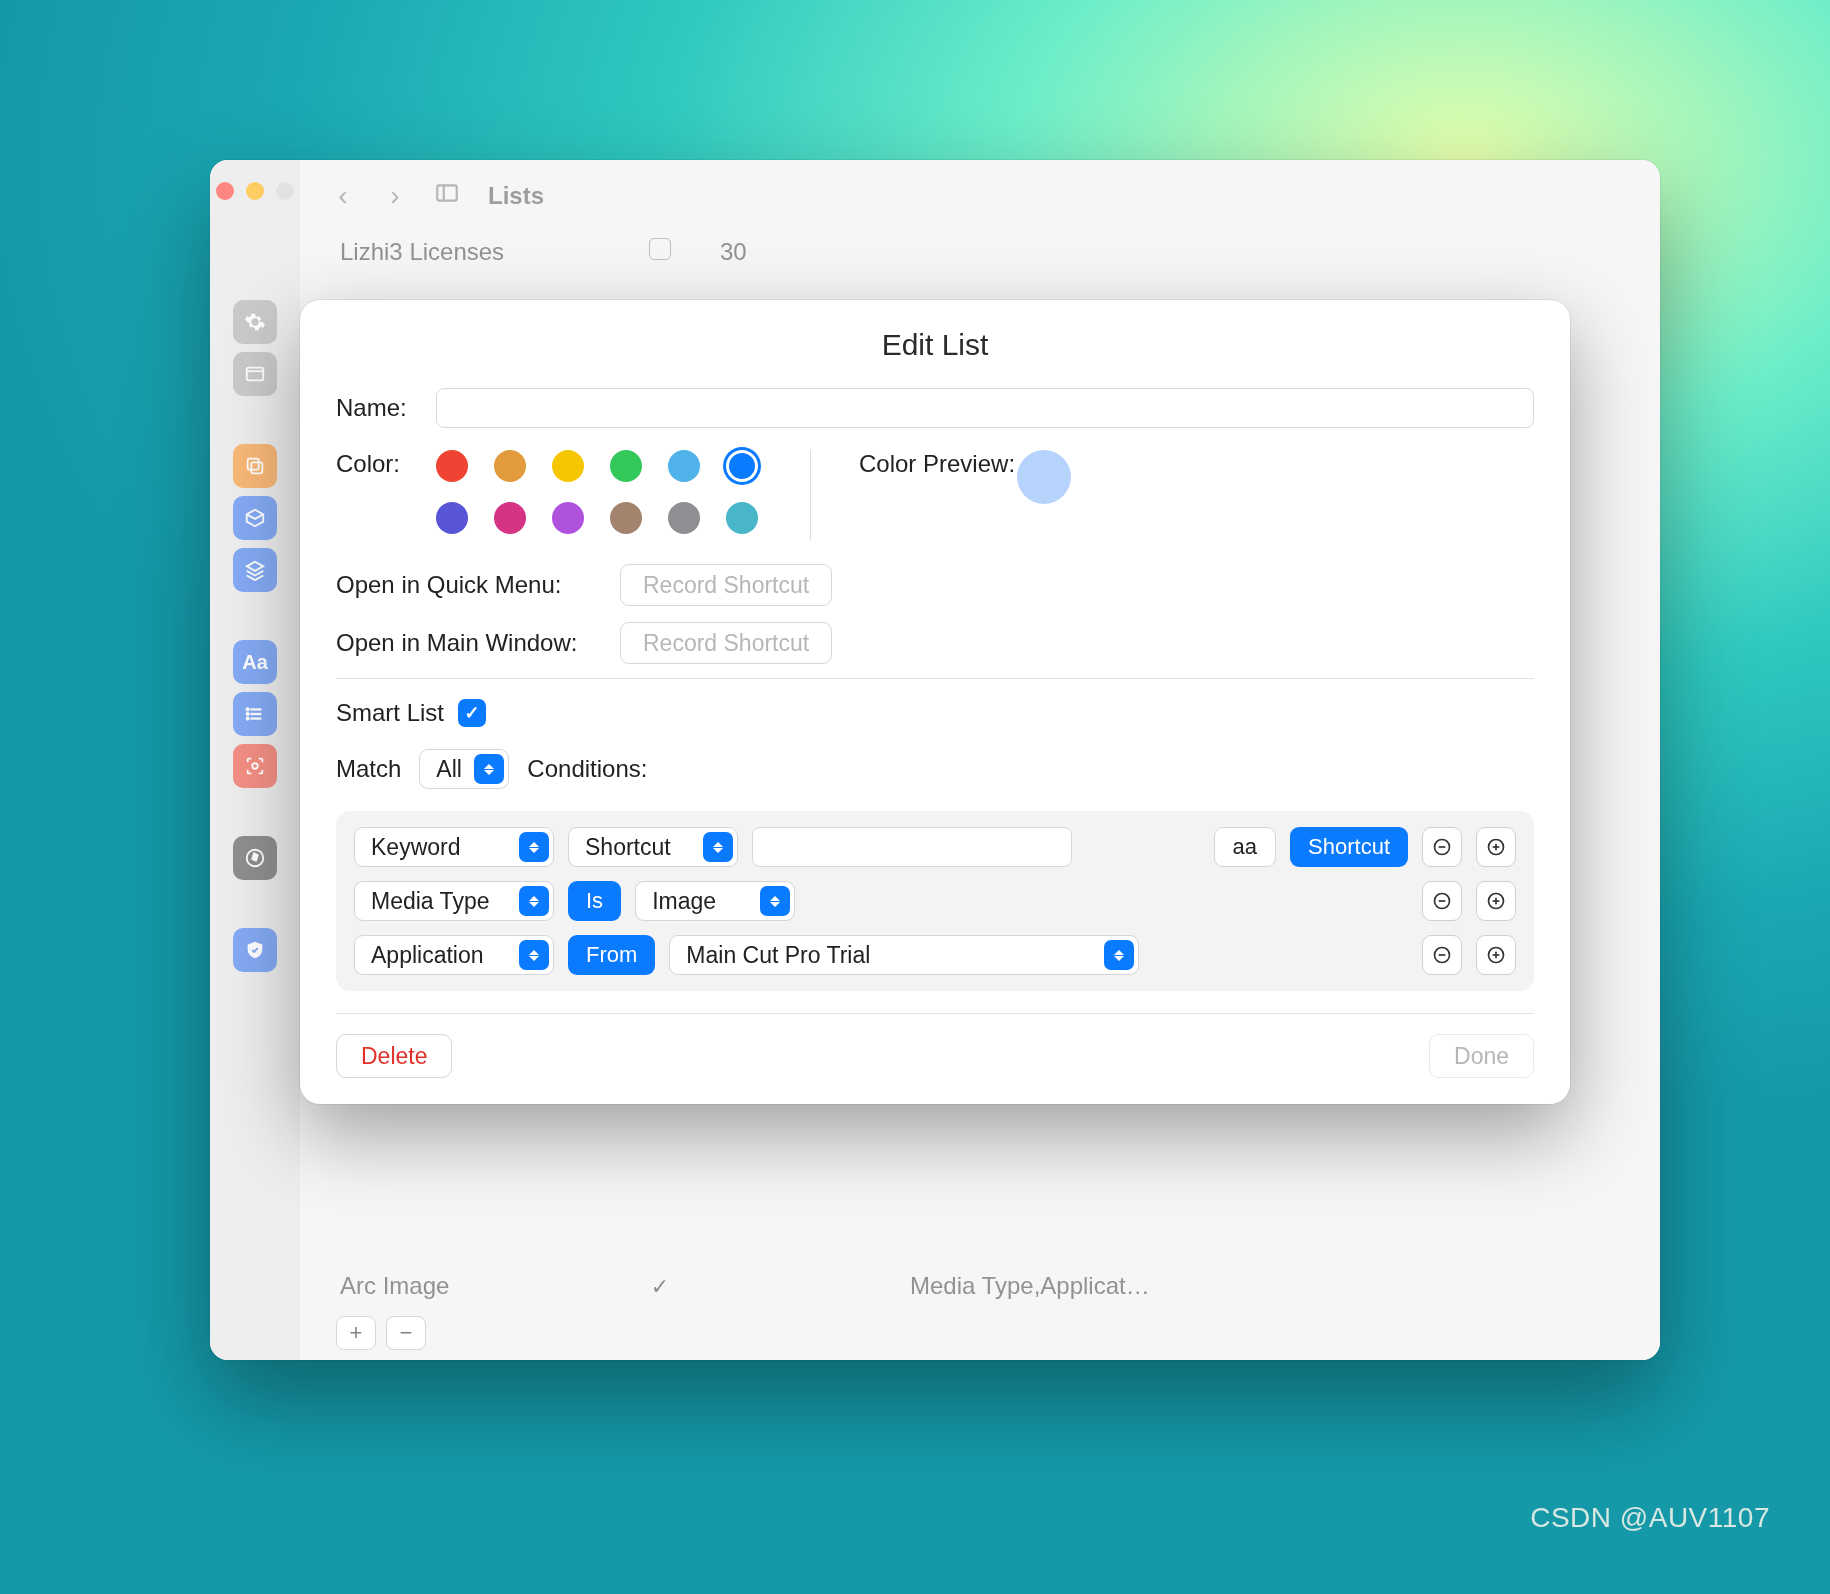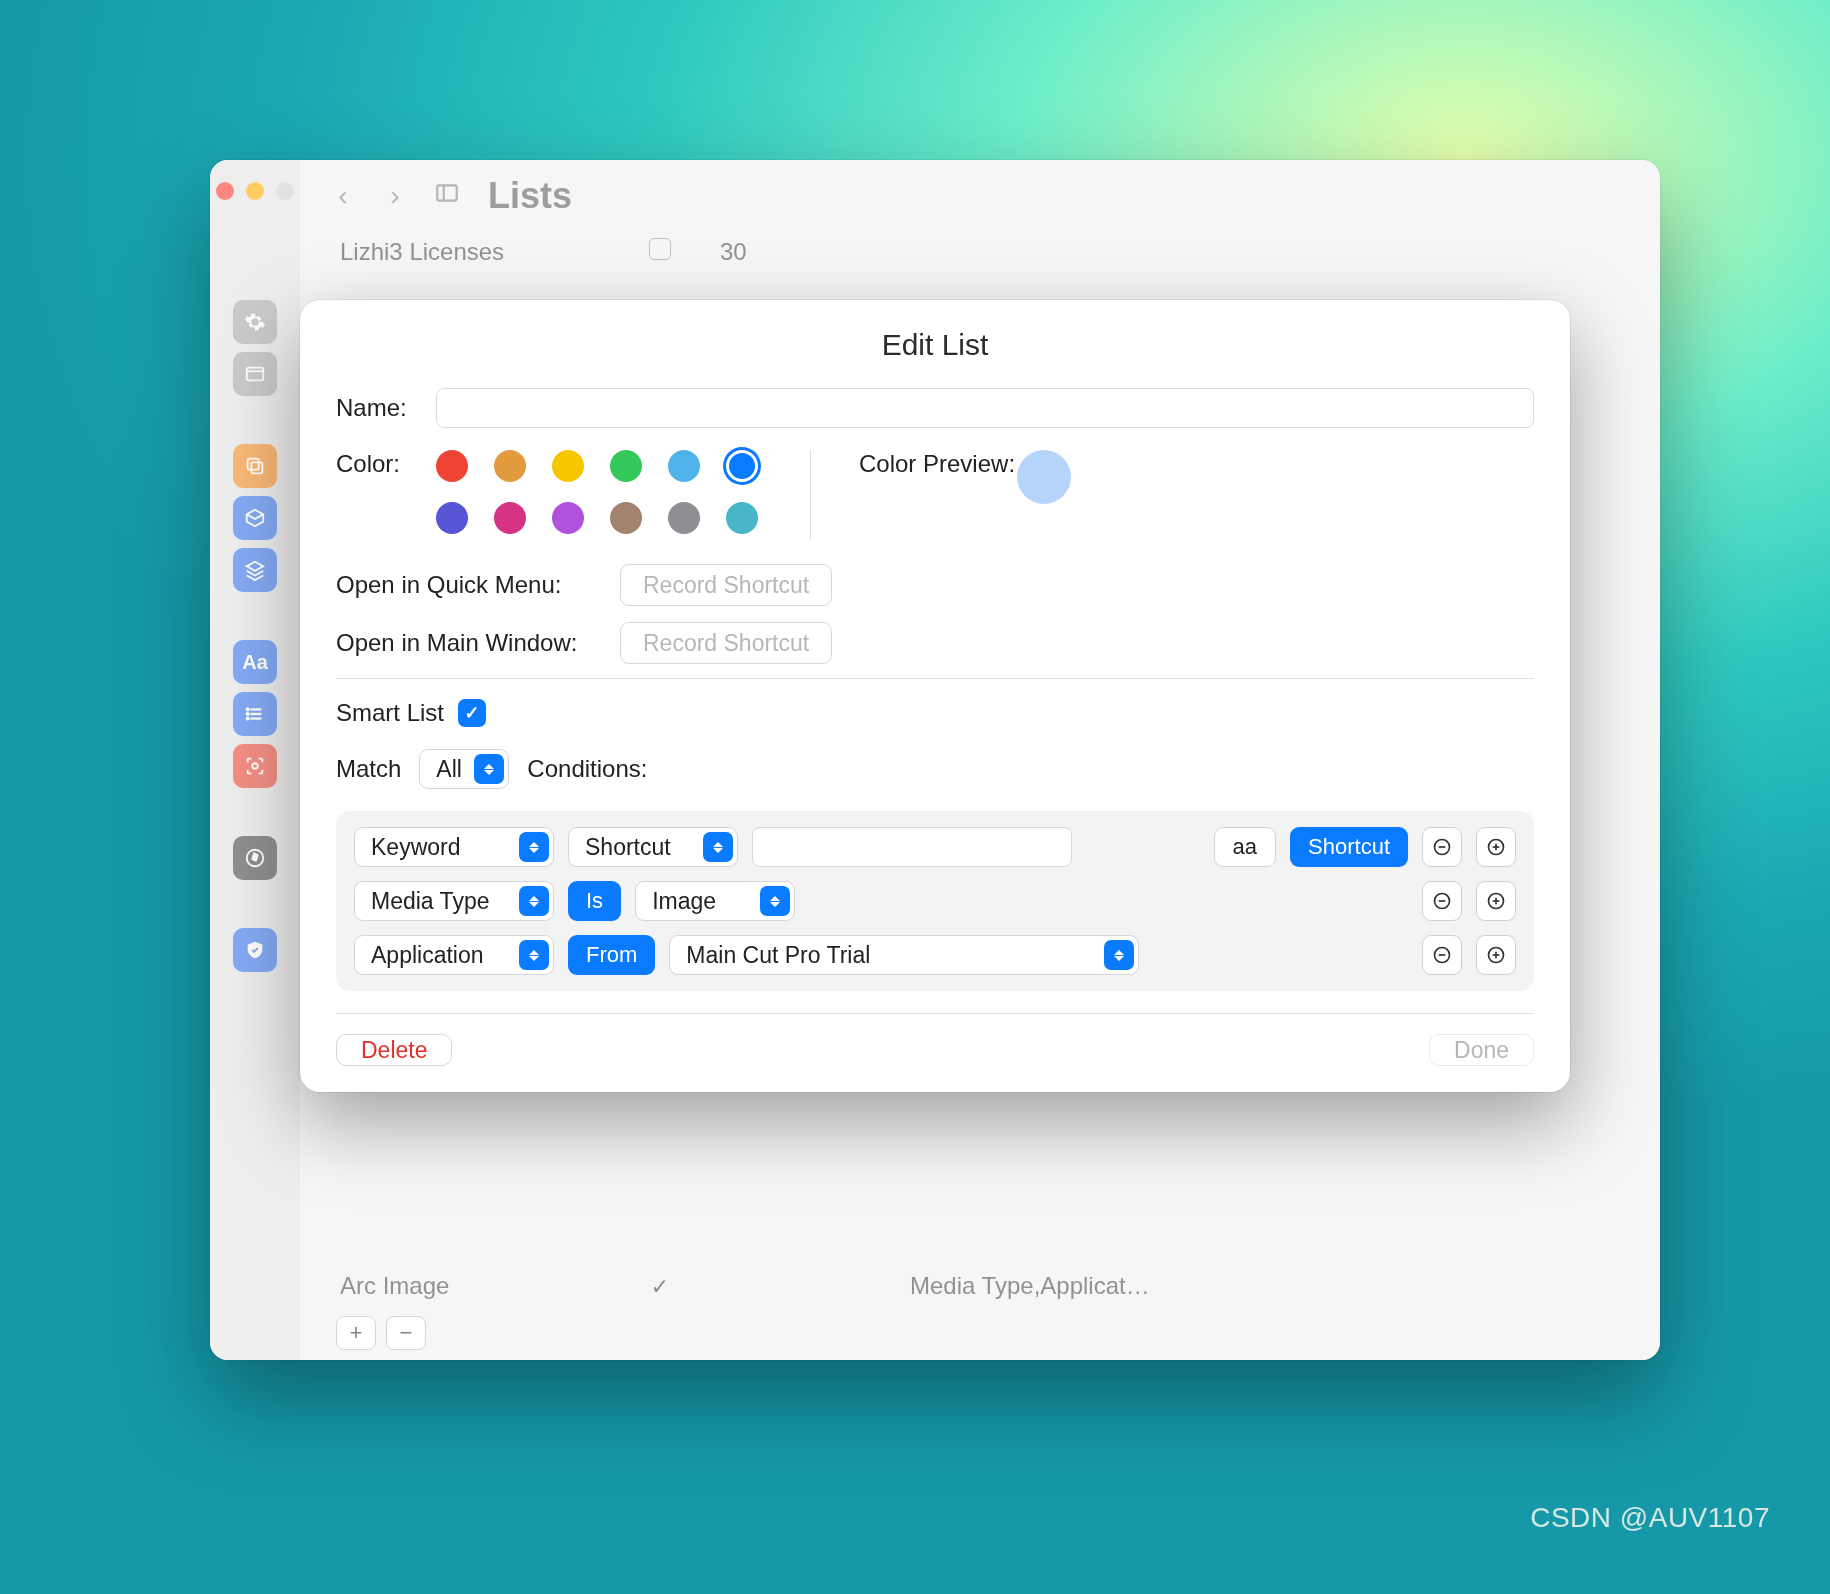--- a/index.html
+++ b/index.html
@@ -22,21 +22,21 @@
   .traffic span { width:18px; height:18px; border-radius:50%; display:block; }
   .tr-close{background:#ff5f57;} .tr-min{background:#febc2e;} .tr-max{background:#d8d8d8;}
   .side-icon { width:44px; height:44px; border-radius:10px; margin-bottom:8px; display:flex; align-items:center; justify-content:center; color:#fff; font-size:20px; }
   .si-gray{background:#b8b8b8;} .si-orange{background:#f7a14a;}
   .si-blue{background:#5b8ef0;} .si-red{background:#f06a5b;}
   .si-dark{background:#6a6a6a;}
   .side-spacer{height:40px;}
   .main { flex:1; background:#f3f3f3; display:flex; flex-direction:column; }
   .toolbar { height:72px; display:flex; align-items:center; gap:18px; padding:0 26px; color:#8a8a8a; }
   .tb-btn { font-size:28px; color:#9c9c9c; width:34px; text-align:center; }
-  .tb-title { font-size:36px; font-weight:600; color:#7d7d7d; margin-left:6px; }
+  .tb-title { font-size:24px; font-weight:600; color:#7d7d7d; margin-left:6px; }
   .bg-row { display:flex; align-items:center; padding:6px 40px; font-size:24px; color:#6e6e6e; gap:30px; }
   .bg-row .c1{flex:0 0 260px;} .bg-row .c2{flex:0 0 60px;text-align:center;} .bg-row .c3{flex:0 0 160px;} .bg-row .c4{flex:1;}
   .bg-check{width:22px;height:22px;border:1.5px solid #aaa;border-radius:5px;display:inline-block;}
   .bg-checkmark{font-size:22px;color:#666;}
   .foot-btns{display:flex;gap:10px;padding:10px 36px;}
   .sq-btn{width:40px;height:34px;border:1px solid #c9c9c9;border-radius:8px;background:#fff;display:flex;align-items:center;justify-content:center;font-size:22px;color:#5a5a5a;}
   .sheet {
     position:absolute; left:300px; top:300px; width:1270px; background:#fff;
     border-radius:20px; box-shadow:0 30px 80px rgba(0,0,0,.35),0 0 0 1px rgba(0,0,0,.06);
     padding:28px 36px 26px; color:#222;
@@ -64,21 +64,21 @@
   .sel .caret::after{border-top:5px solid #fff;}
   .cond-box{background:#f3f3f3;border-radius:14px;padding:16px 18px;display:flex;flex-direction:column;gap:14px;}
   .cond-row{display:flex;align-items:center;gap:14px;}
   .pill{height:40px;padding:0 18px;border-radius:9px;display:inline-flex;align-items:center;font-size:22px;}
   .pill-blue{background:#0a7aff;color:#fff;}
   .pill-white{background:#fff;border:1px solid #d5d5d5;}
   .grow{flex:1;}
   .circ-btn{width:40px;height:40px;border:1px solid #cfcfcf;border-radius:9px;background:#fff;display:flex;align-items:center;justify-content:center;}
   .circ-btn svg{width:20px;height:20px;}
   .footer{display:flex;justify-content:space-between;margin-top:8px;}
-  .btn{height:32px;padding:0 24px;border:1px solid #d6d6d6;border-radius:10px;background:#fff;font-size:23px;display:inline-flex;align-items:center;}
+  .btn{height:44px;padding:0 24px;border:1px solid #d6d6d6;border-radius:10px;background:#fff;font-size:23px;display:inline-flex;align-items:center;}
   .btn-danger{color:#e0302a;}
   .btn-muted{color:#b6b6b6;border-color:#eaeaea;}
   .watermark{position:absolute;right:60px;bottom:60px;color:#d7e7e1;font-size:28px;letter-spacing:.5px;}
 </style>
 </head>
 <body>
 
 <div class="app-window">
   <div class="sidebar">
     <div class="traffic">

